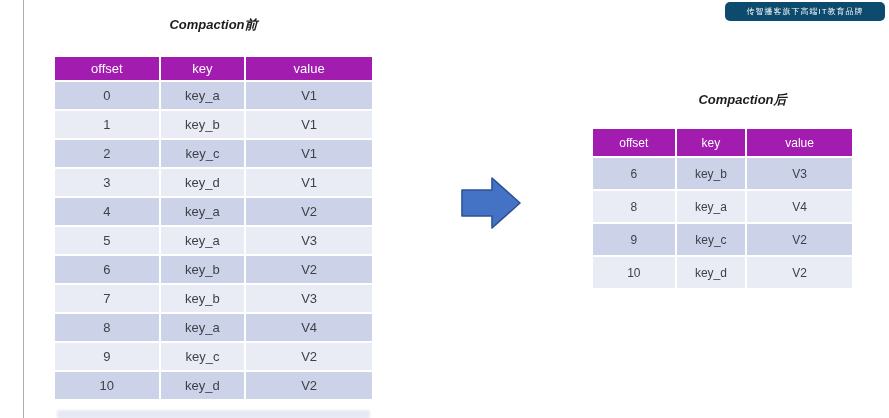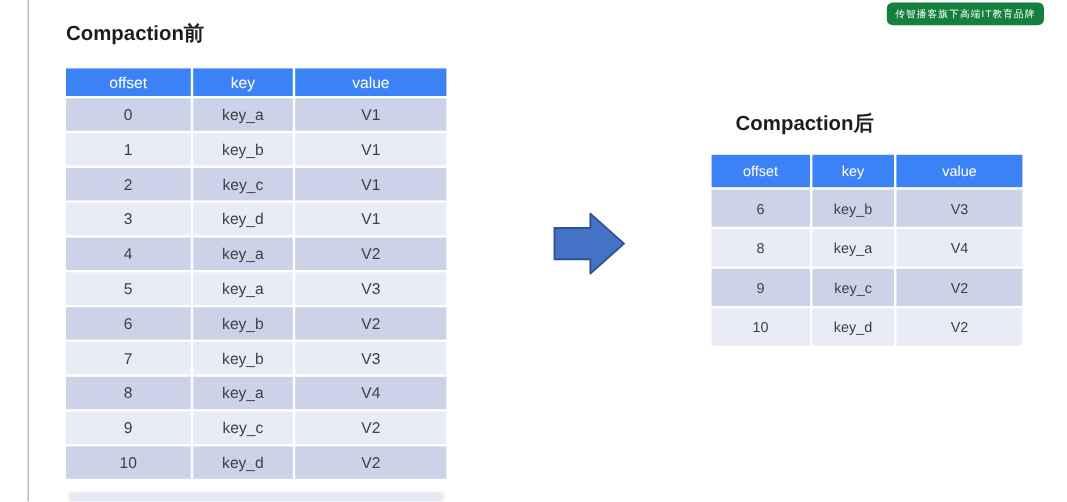--- a/index.html
+++ b/index.html
@@ -10,44 +10,45 @@
     background: #ffffff;
     font-family: "Liberation Sans", sans-serif;
     overflow: hidden;
     color: #3f3f46;
   }
   .slide-edge-line {
     position: absolute; left: 23px; top: 0;
     width: 1px; height: 418px; background: #ababab;
   }
   .brand-badge {
-    position: absolute; top: 2px; right: 19px;
-    width: 131px; height: 19px;
-    background: #15803d;
+    position: absolute; top: 2px; right: 4px;
+    width: 160px; height: 19px;
+    background: #0c4a6e;
     border-radius: 5px;
     color: #ffffff;
     font-size: 8px; line-height: 19px;
     text-align: center; letter-spacing: 1px;
     white-space: nowrap;
   }
   .table-title {
     position: absolute;
-    font-size: 17px; font-weight: 600; color: #1d1d1f;
+    text-align: center;
+    font-size: 13px; font-weight: 600; color: #1d1d1f; font-style: italic;
   }
   #before-title { left: 55px; top: 16px; width: 317px; }
   #after-title  { left: 613px; top: 91px; width: 259px; }
 
   table.data-table {
     border-collapse: separate;
     border-spacing: 2px;
     table-layout: fixed;
     position: absolute;
   }
   table.data-table th {
-    background: #3b82f6;
+    background: #a21caf;
     color: #ffffff;
     font-weight: 400;
     text-align: center;
   }
   table.data-table td { text-align: center; }
   table.data-table tbody tr:nth-child(odd)  td { background: #ccd3e8; }
   table.data-table tbody tr:nth-child(even) td { background: #e9ebf5; }
 
   #before-table { left: 53px; top: 55px; width: 321px; font-size: 13px; }
   #before-table th { height: 23px; font-size: 13px; }

